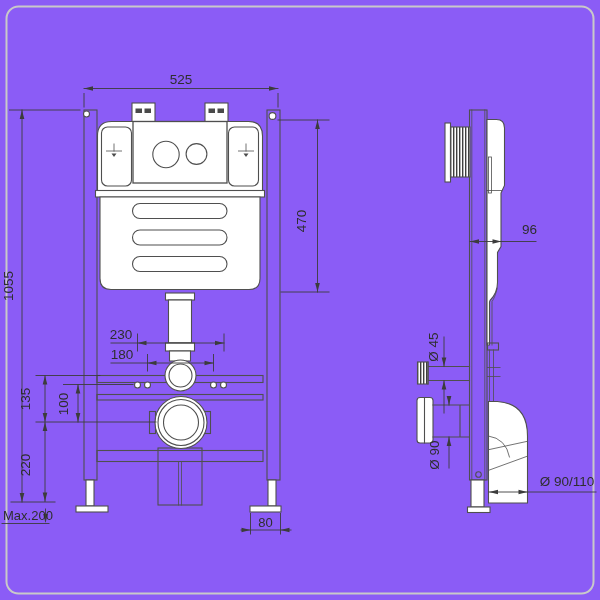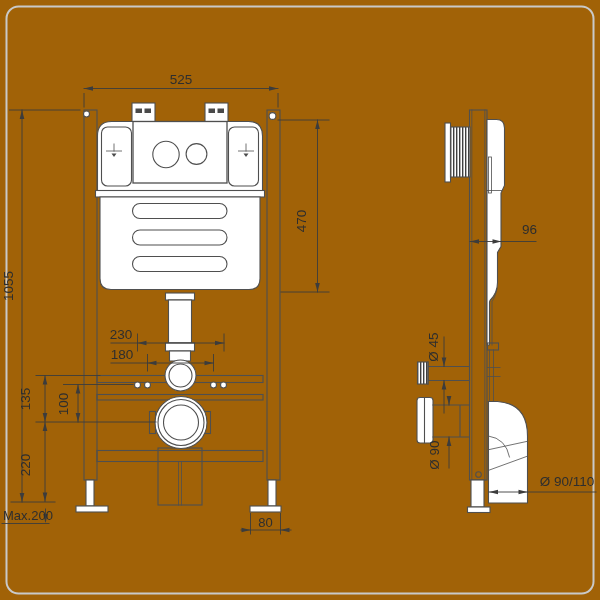--- a/index.html
+++ b/index.html
@@ -1,16 +1,16 @@
 <!DOCTYPE html>
 <html><head>
 <meta charset="utf-8">
 <style>
   html,body{margin:0;padding:0;background:#ffffff;}
-  .stage{position:relative;width:600px;height:600px;background:#a16207;overflow:hidden;}
+  .stage{position:relative;width:600px;height:600px;background:#8b5cf6;overflow:hidden;}
   svg{display:block;}
   .g  {stroke:#4f4f4f;fill:none;stroke-width:1.1;stroke-linecap:square;}
   .gt {stroke:#4f4f4f;fill:none;stroke-width:0.8;stroke-linecap:square;}
   .gf {stroke:#4f4f4f;fill:#ffffff;stroke-width:1.1;}
   .gf2{stroke:#4f4f4f;fill:#ffffff;stroke-width:1.3;}
   .d  {stroke:#3c3c3c;fill:none;stroke-width:0.9;stroke-linecap:square;}
   .ah {fill:#3c3c3c;stroke:none;}
   .slot{fill:#4a4a4a;stroke:none;}
   text{font-family:"Liberation Sans",sans-serif;fill:#2e2e2e;font-size:13.5px;}
   .small{font-size:13px;}

